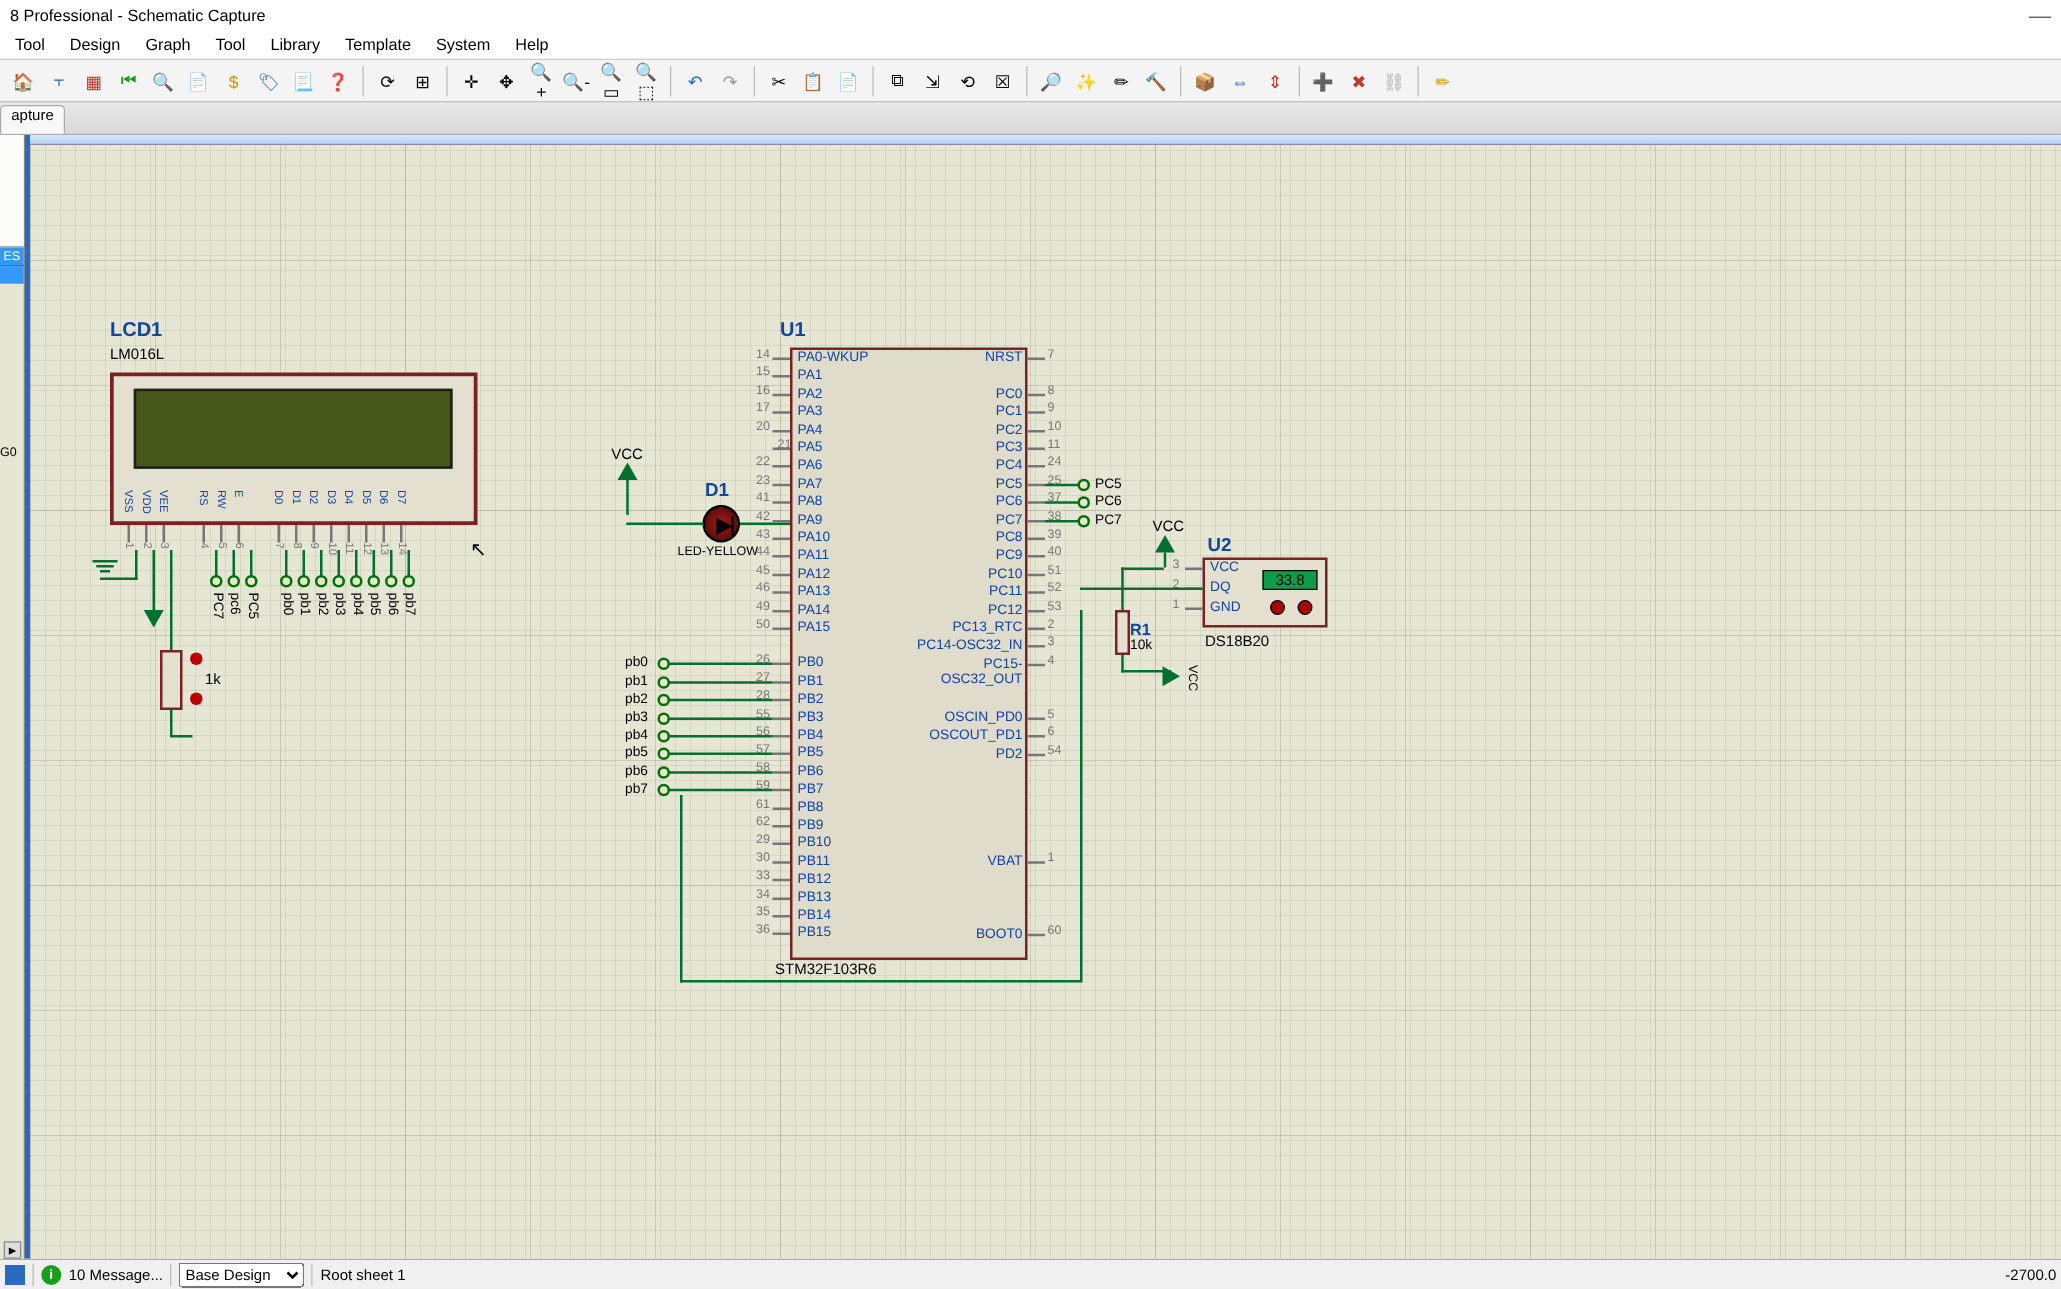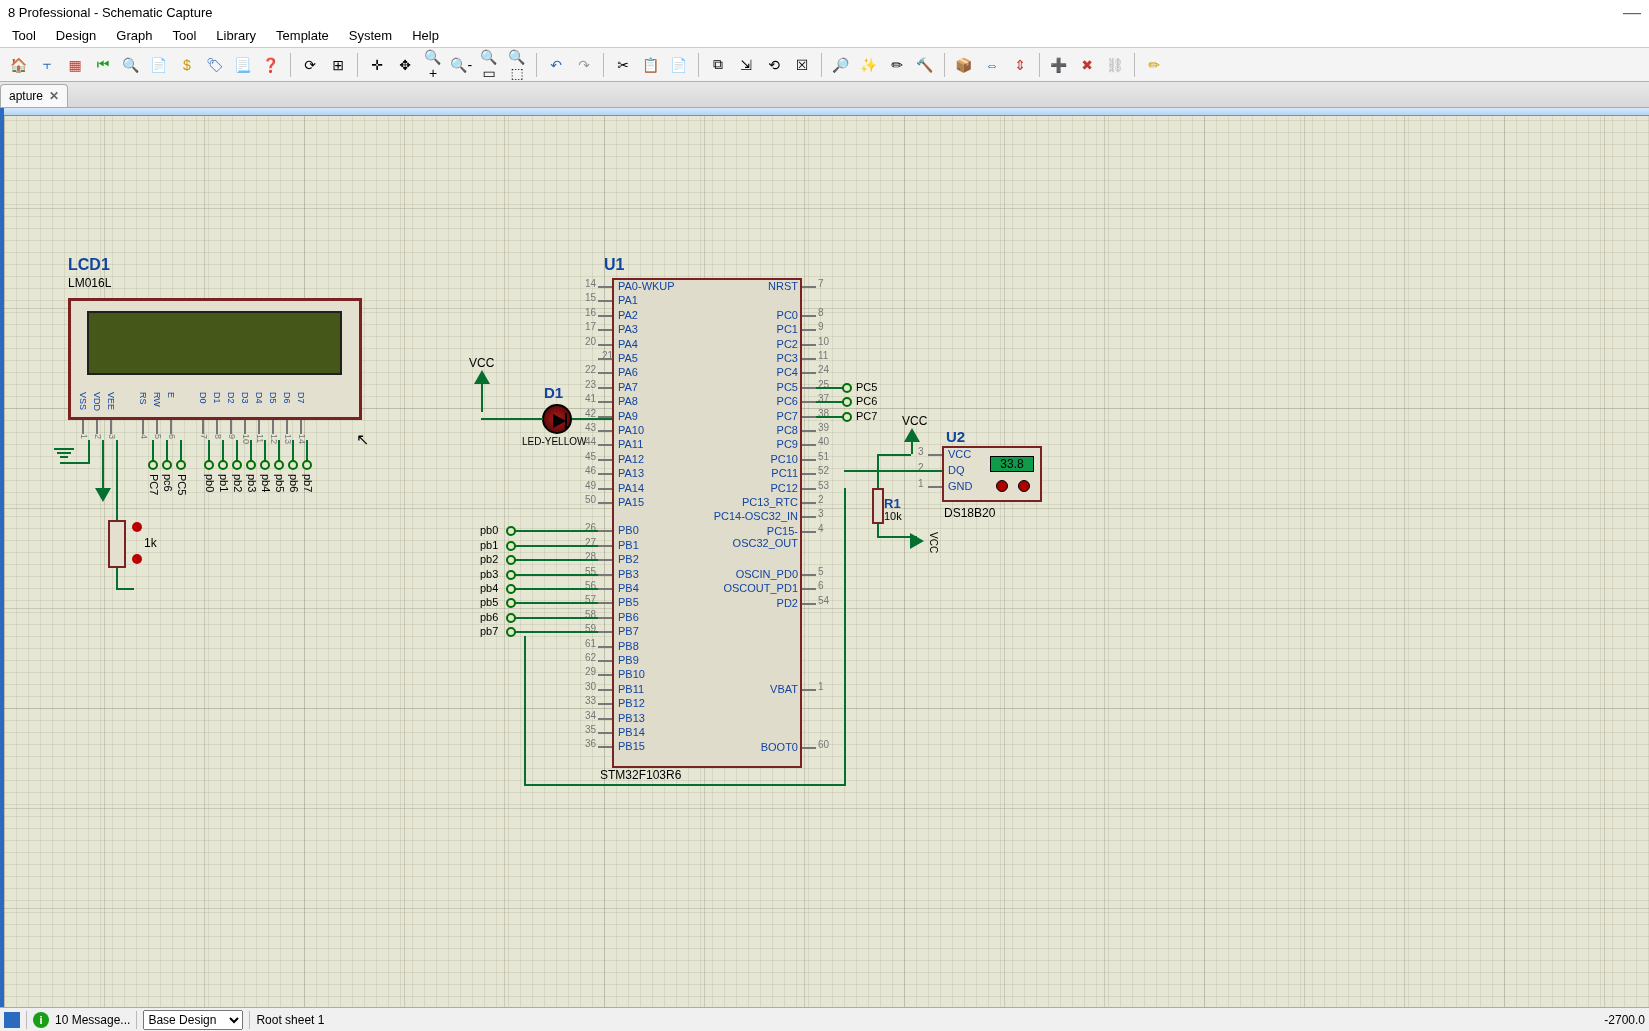--- a/index.html
+++ b/index.html
@@ -14,21 +14,21 @@
 .menubar { height: 24px; background: #fff; display: flex; align-items: center; padding: 0 4px; gap: 4px; border-bottom: 1px solid #ccc; }
 .menubar span { padding: 2px 8px; cursor: pointer; font-size: 13px; }
 
 
 .toolbar { height: 34px; background: #f4f4f4; border-bottom: 1px solid #b0b0b0; display: flex; align-items: center; padding: 0 6px; gap: 2px; }
 .tbtn { width: 26px; height: 26px; border: 1px solid transparent; background: transparent; border-radius: 2px; cursor: pointer; display: flex; align-items: center; justify-content: center; font-size: 14px; }
 .tsep { width: 1px; height: 24px; background: #bbb; margin: 0 4px; }
 
 
 .tabstrip { height: 26px; background: linear-gradient(#e8e8e8,#d8d8d8); border-bottom: 1px solid #aaa; display: flex; align-items: flex-end; padding-left: 0; }
-.tab { height: 23px; background: #f8f8f8; border: 1px solid #aaa; border-bottom: none; border-radius: 4px 4px 0 0; padding: 0 8px; display: flex; align-items: center; gap: 6px; font-size: 12px; }
+.tab { height: 23px; background: #f8f8f8; border: 1px solid #aaa; border-bottom: none; border-radius: 4px 4px 0 0; padding: 0 8px; display: flex; align-items: center; gap: 6px; font-size: 12px; flex-direction: column; }
 .tab .x { cursor: pointer; color: #666; font-weight: bold; }
 
 
 .main { display: flex; height: calc(1031px - 24px - 24px - 34px - 26px - 24px); }
 .leftpanel { width: 20px; background: #e6e6d4; border-right: 1px solid #888; position: relative; }
 .leftpanel .hdr { background: #3399ff; color: #fff; font-size: 10px; writing-mode: horizontal-tb; height: 15px; display: flex; align-items: center; justify-content: center; border-bottom: 1px solid #666;}
 .leftpanel .txt { writing-mode: horizontal-tb; font-size: 10px; margin-top: 130px; }
 .leftpanel .scroll { position: absolute; bottom: 0; left: 3px; width: 14px; height: 14px; background: #ddd; border: 1px solid #888; display:flex; align-items:center; justify-content:center; }
 
 
@@ -159,20 +159,27 @@
 </div>
 
 <div class="tabstrip">
   <div class="tab">
     <span>apture</span>
     <span class="x">✕</span>
   </div>
 </div>
 
 <div class="main">
+  <div class="leftpanel">
+    <div style="height:90px; background:#fcfcf8; border-bottom:1px solid #999;"></div>
+    <div class="hdr">ES</div>
+    <div style="height:14px; background:#3399ff;"></div>
+    <div class="txt">G0</div>
+    <div class="scroll">▸</div>
+  </div>
 
   <div class="canvas-wrap">
     <div class="canvas">
       <div class="rulertop"></div>
 
       <div class="reflabel" style="left:64px; top:148px;">LCD1</div>
       <div class="partlabel" style="left:64px; top:168px;">LM016L</div>
       <div class="lcd-frame" style="left:64px; top:190px; width:294px; height:122px;">
         <div class="lcd-screen" style="left:16px; top:10px; width:255px; height:64px;"></div>
         <div id="lcd-pins"></div>

